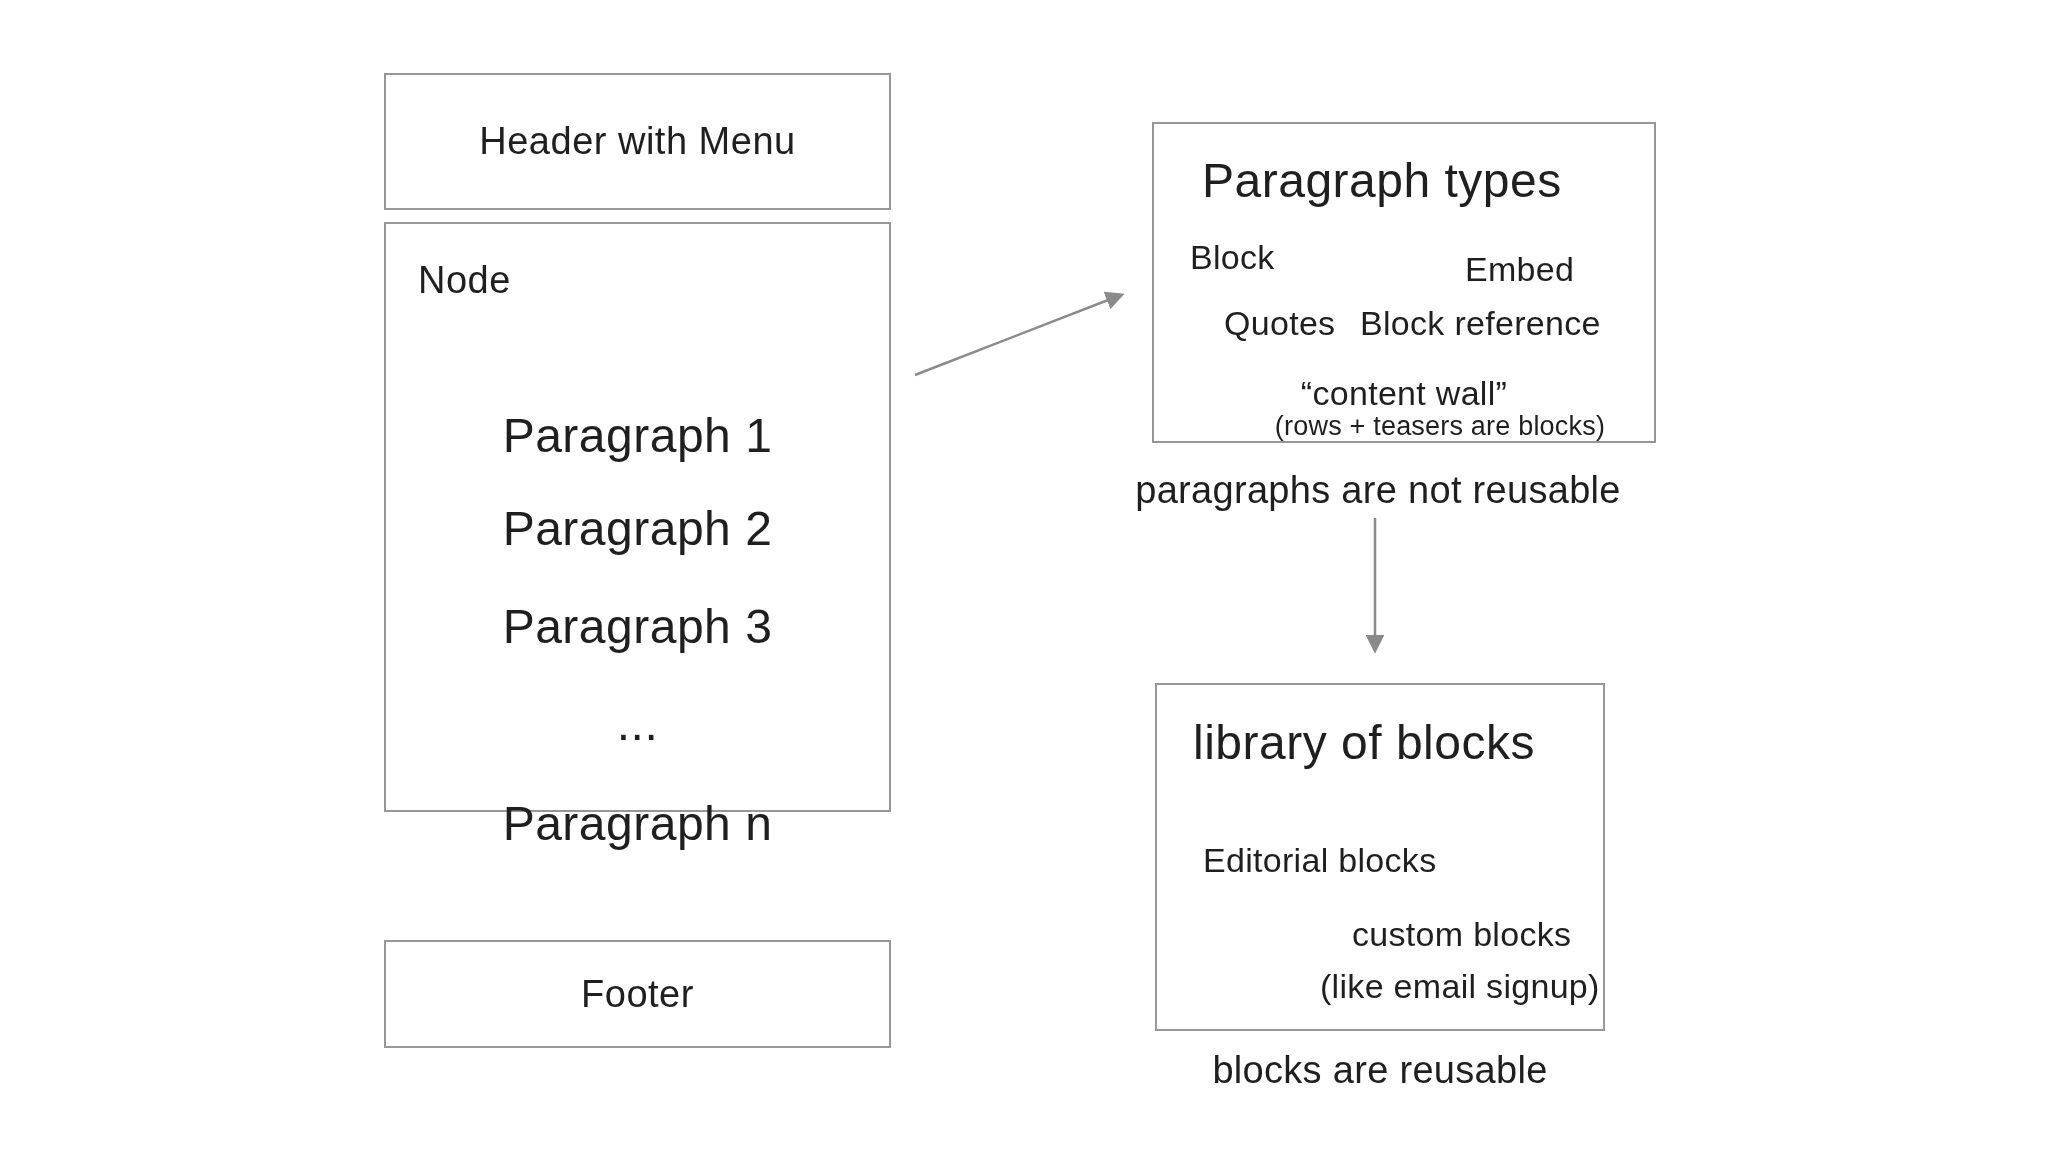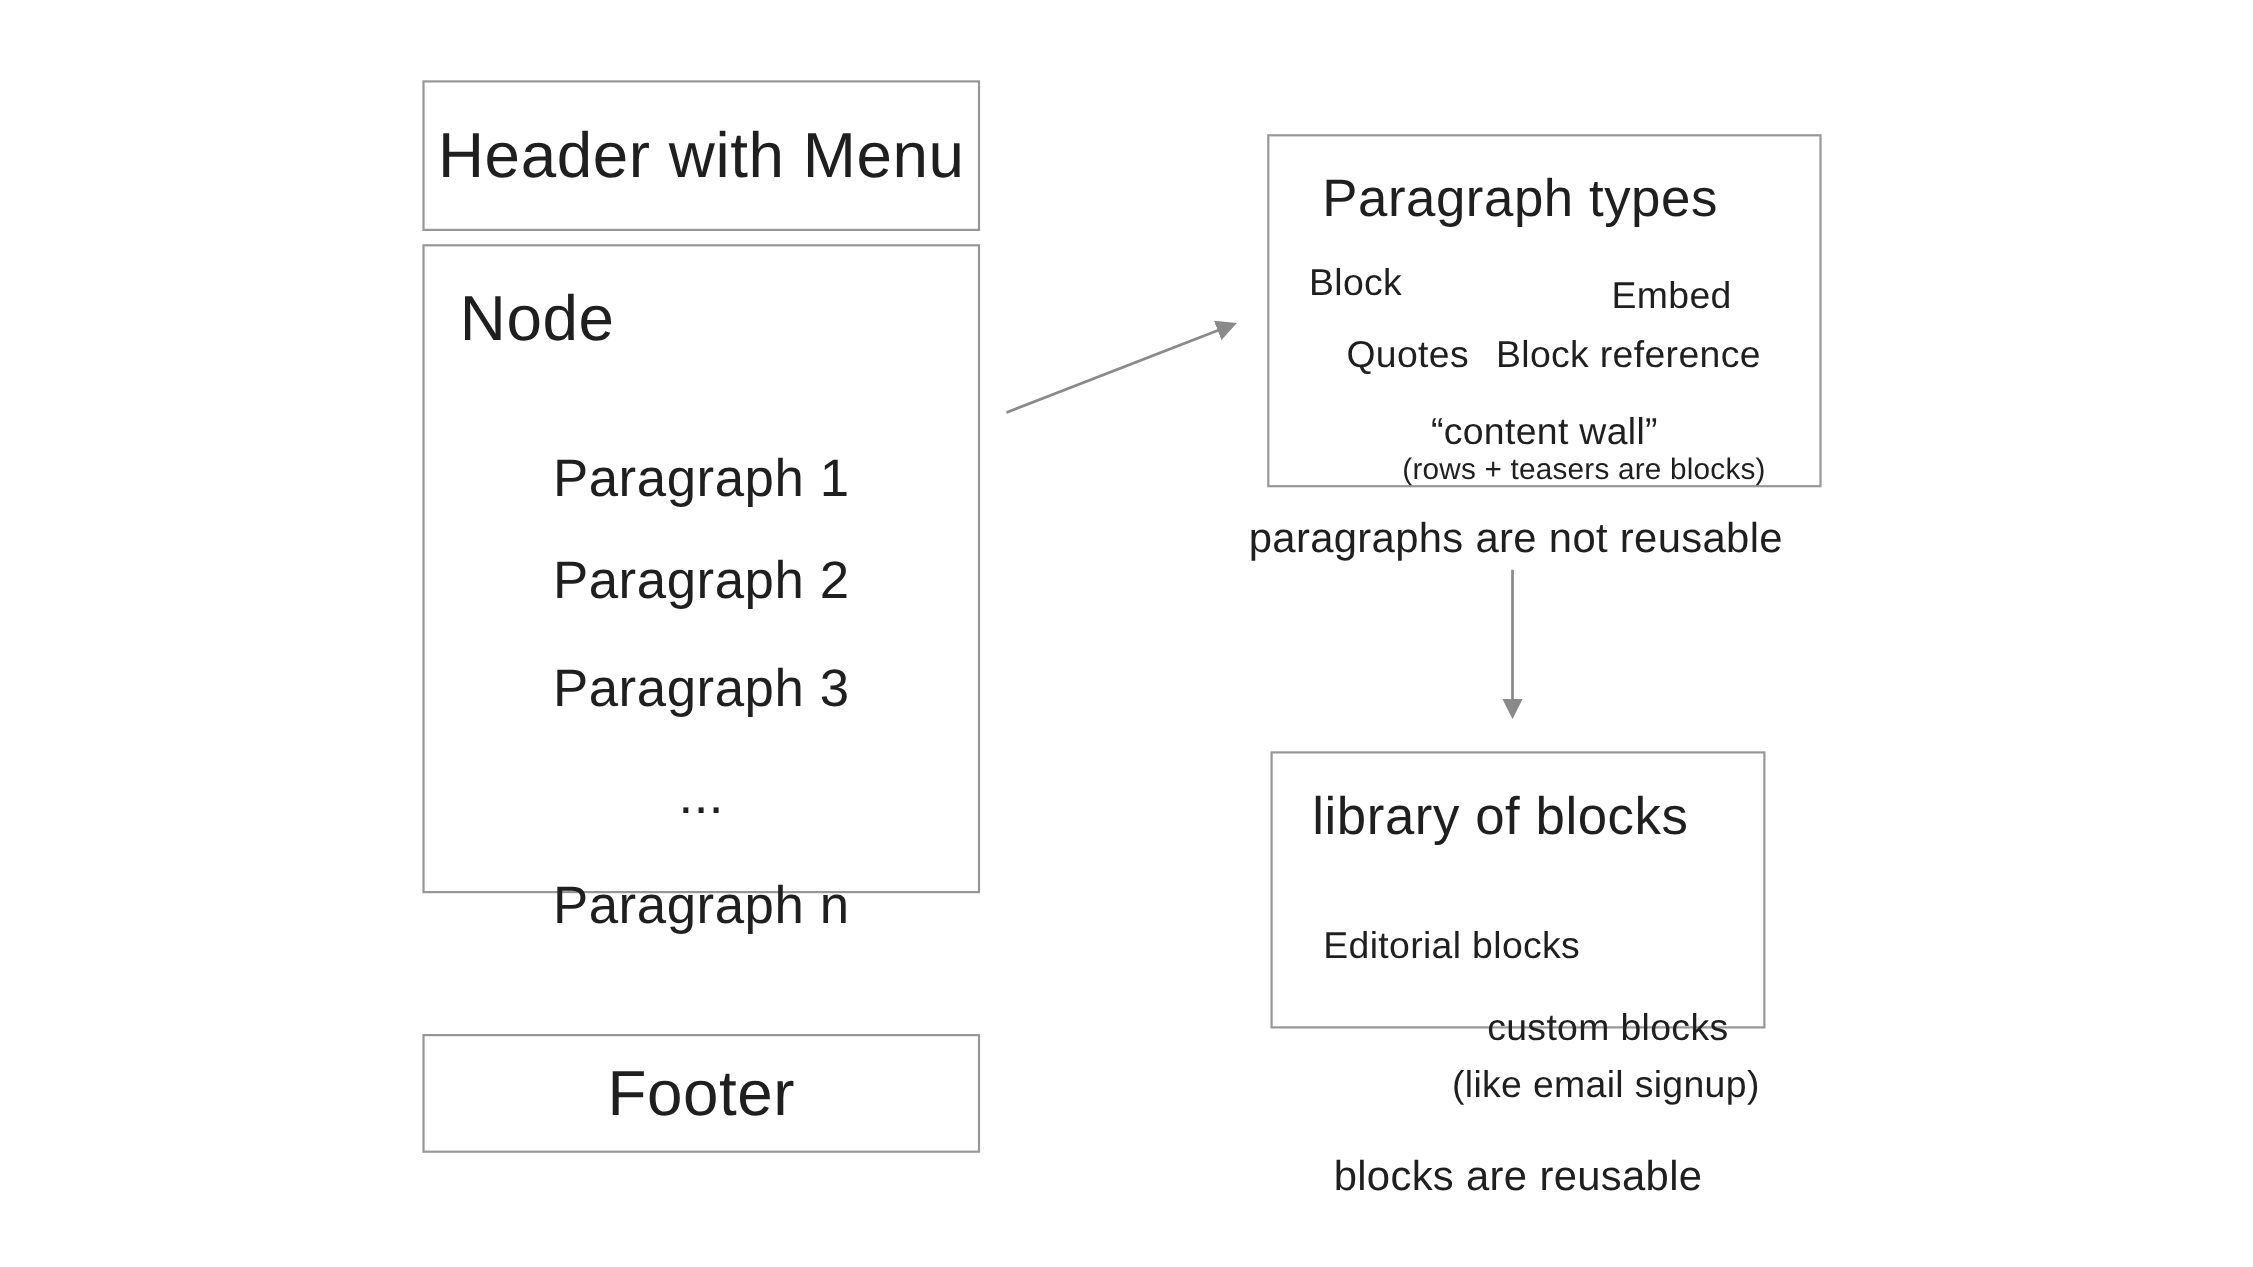--- a/index.html
+++ b/index.html
@@ -13,21 +13,21 @@
     color: #1f1f1f;
   }
   .box {
     position: absolute;
     background: #ffffff;
     border: 2px solid #979797;
     box-sizing: border-box;
   }
   .abs { position: absolute; line-height: 1; white-space: nowrap; }
   .center-flex { display: flex; align-items: center; justify-content: center; }
-  .t-big   { font-size: 58px; letter-spacing: 0.5px; }
+  .t-big   { font-size: 38px; letter-spacing: 0.5px; }
   .t-title { font-size: 48px; letter-spacing: 0.5px; }
   .t-body  { font-size: 34px; letter-spacing: 0.3px; }
   .t-note  { font-size: 27px; letter-spacing: 0.2px; }
   .t-cap   { font-size: 38px; letter-spacing: 0.3px; }
   .w-full  { left: 0; width: 100%; text-align: center; }
   svg { position: absolute; overflow: visible; }
 </style>
 </head>
 <body>
 
@@ -73,21 +73,21 @@
 
   <svg style="left:1363px; top:514px;" width="24" height="150" viewBox="0 0 24 150">
     <defs>
       <marker id="ah2" viewBox="0 0 10 10" refX="8" refY="5" markerWidth="7.5" markerHeight="7.5" orient="auto-start-reverse">
         <path d="M0,0 L10,5 L0,10 z" fill="#8a8a8a"></path>
       </marker>
     </defs>
     <line x1="12" y1="4" x2="12" y2="136" stroke="#8a8a8a" stroke-width="2.5" marker-end="url(#ah2)"></line>
   </svg>
 
-  <div class="box" style="left:1155px; top:683px; width:450px; height:252px;">
+  <div class="box" style="left:1155px; top:683px; width:450px; height:348px;">
     <span class="abs t-title" style="left:36px; top:34px;">library of blocks</span>
     <span class="abs t-body" style="left:46px; top:158px;">Editorial blocks</span>
     <span class="abs t-body" style="left:195px; top:232px;">custom blocks</span>
     <span class="abs t-body" style="left:163px; top:284px;">(like email signup)</span>
   </div>
 
   <div class="abs t-cap" style="left:1155px; top:1051px; width:450px; text-align:center;">blocks are reusable</div>
 
 </div>
 

